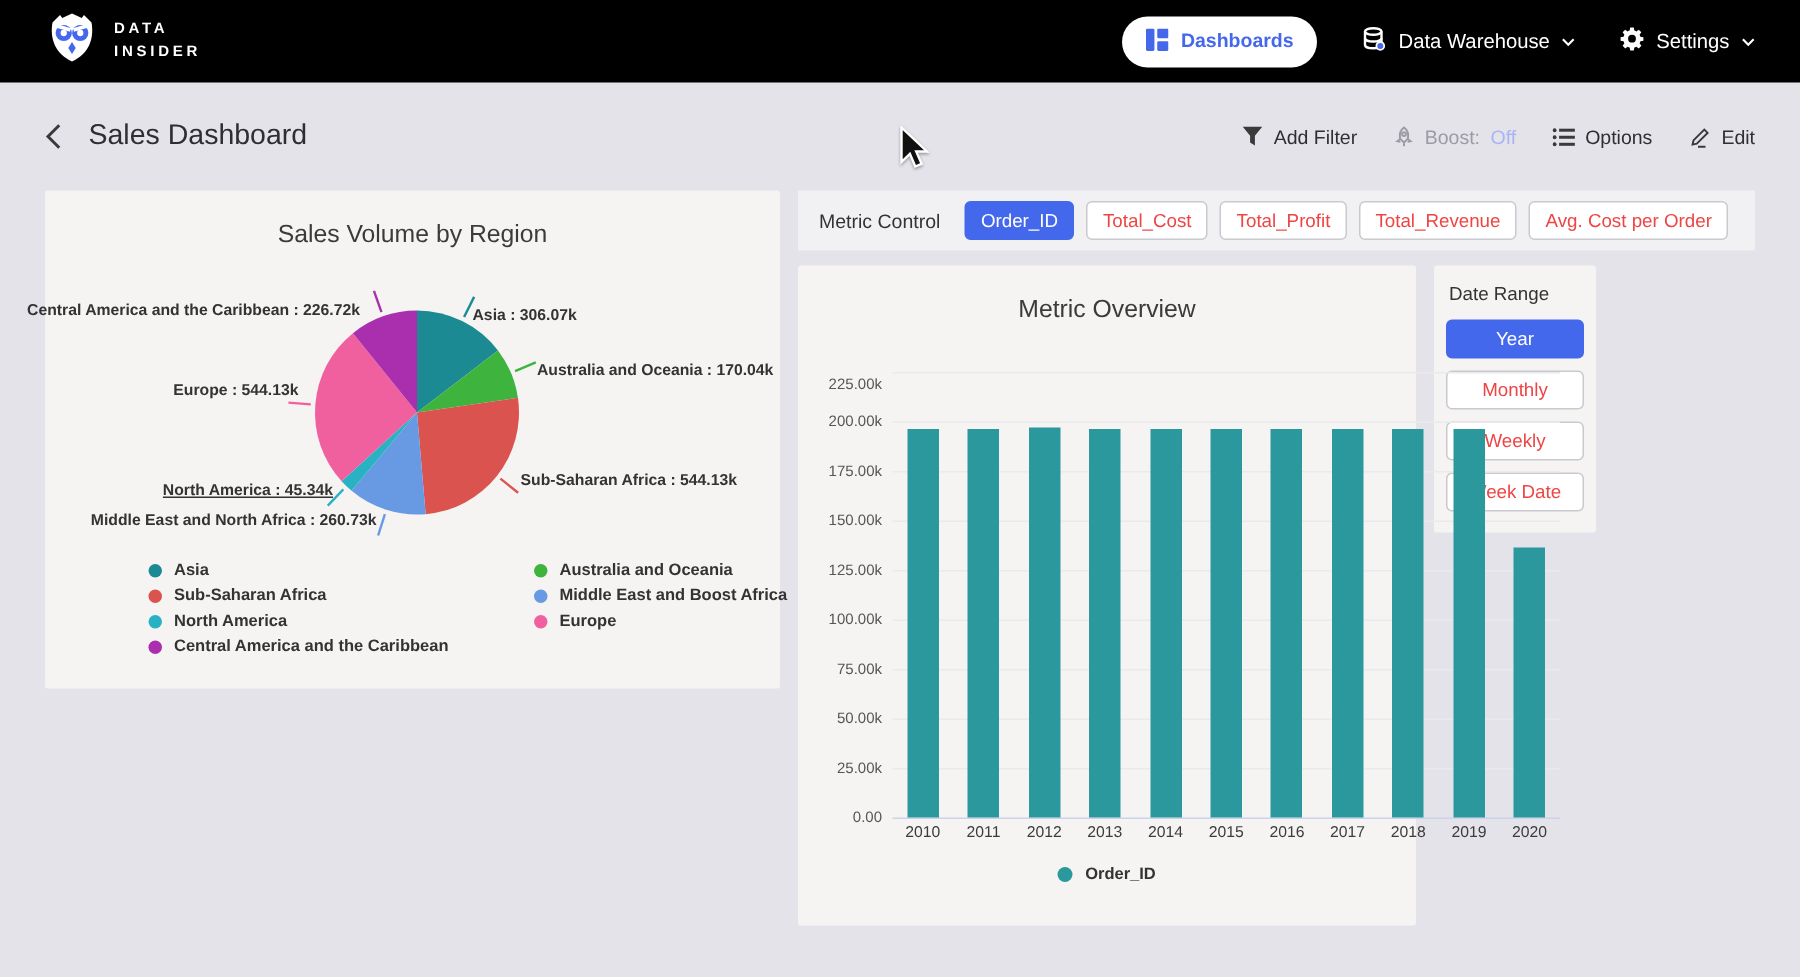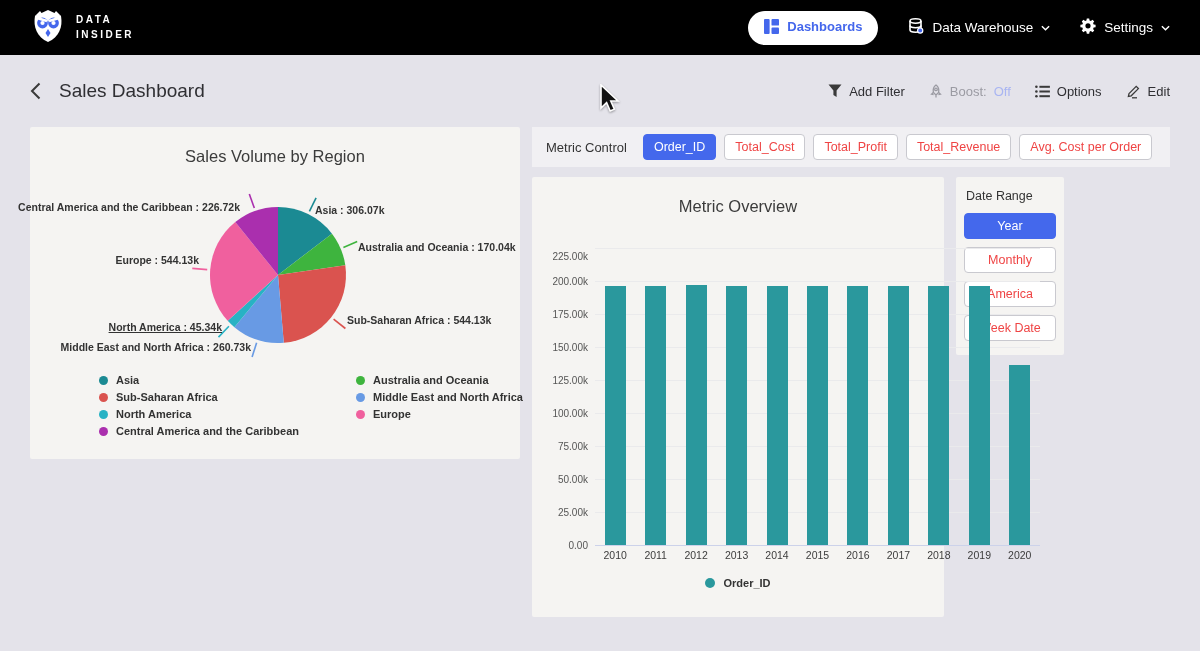--- a/index.html
+++ b/index.html
@@ -233,21 +233,21 @@
               <span>Central America and the Caribbean</span>
             </div>
           </div>
           <div class="legend-col">
             <div class="legend-item">
               <span class="legend-dot" style="background: rgb(62, 180, 62);"></span>
               <span>Australia and Oceania</span>
             </div>
             <div class="legend-item">
               <span class="legend-dot" style="background: rgb(104, 154, 228);"></span>
-              <span>Middle East and North Africa</span>
+              <span>Middle East and Boost Africa</span>
             </div>
             <div class="legend-item">
               <span class="legend-dot" style="background: rgb(240, 96, 158);"></span>
               <span>Europe</span>
             </div>
           </div>
         </div>
     </div>
   </section>
 
@@ -324,21 +324,21 @@
               <span>Order_ID</span>
             </div>
           </div>
       </div>
 
       <div class="panel date-panel">
         <div class="date-title">Date Range</div>
         <div id="date-buttons">
             <button class="chip-btn date-btn selected">Year</button>
             <button class="chip-btn date-btn">Monthly</button>
-            <button class="chip-btn date-btn">America</button>
+            <button class="chip-btn date-btn">Weekly</button>
             <button class="chip-btn date-btn">Week Date</button>
           </div>
       </div>
     </div>
   </section>
 </main>
 
 <svg class="cursor" width="22" height="30" viewBox="0 0 22 30">
   <path d="M3 1 L3 24 L8.6 18.6 L12.2 27 L16.4 25.2 L12.8 17 L20 17 Z" fill="#111" stroke="#fff" stroke-width="1.6"></path>
 </svg>

